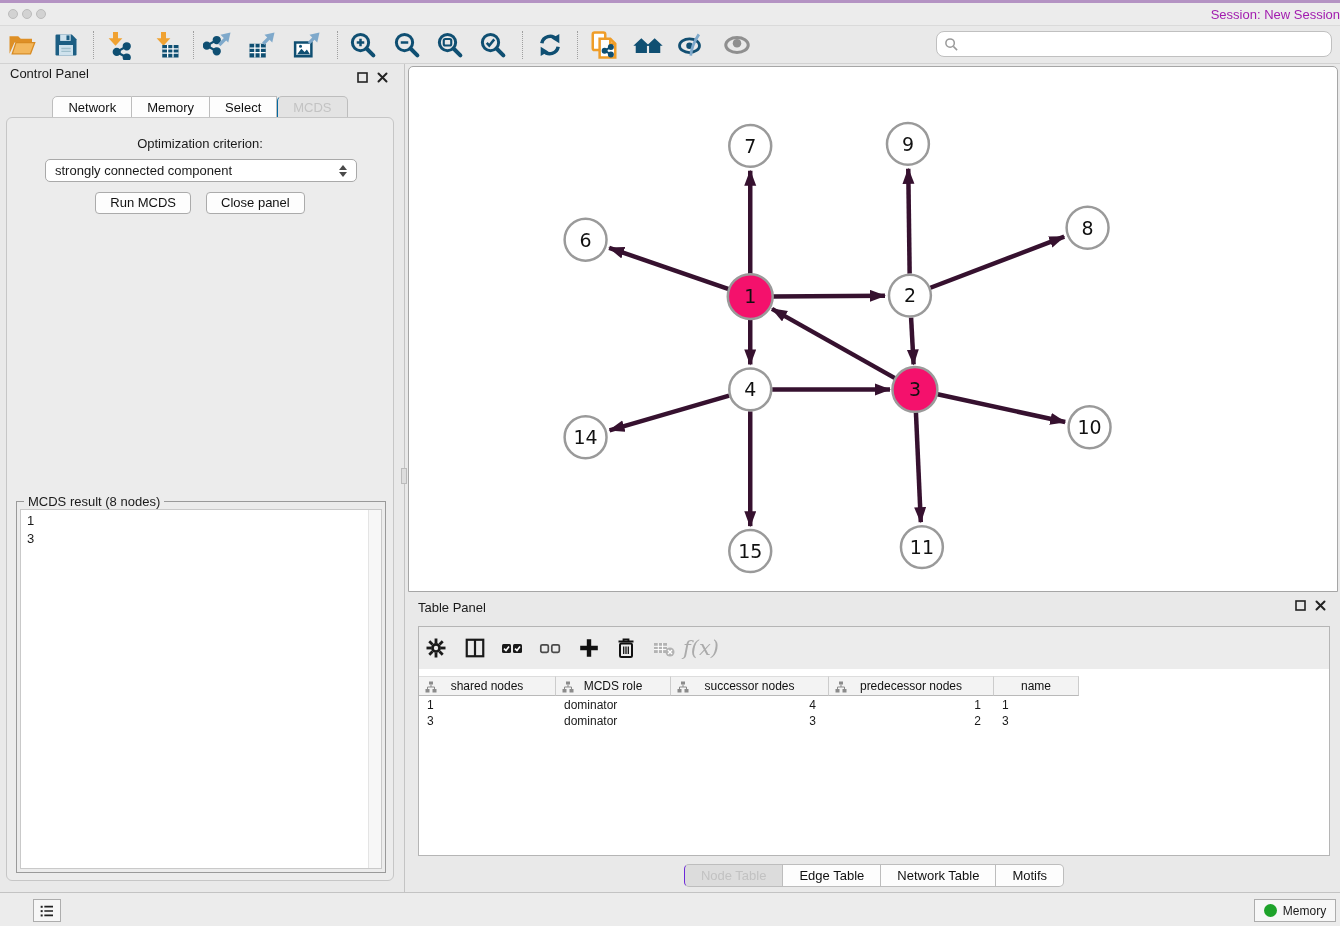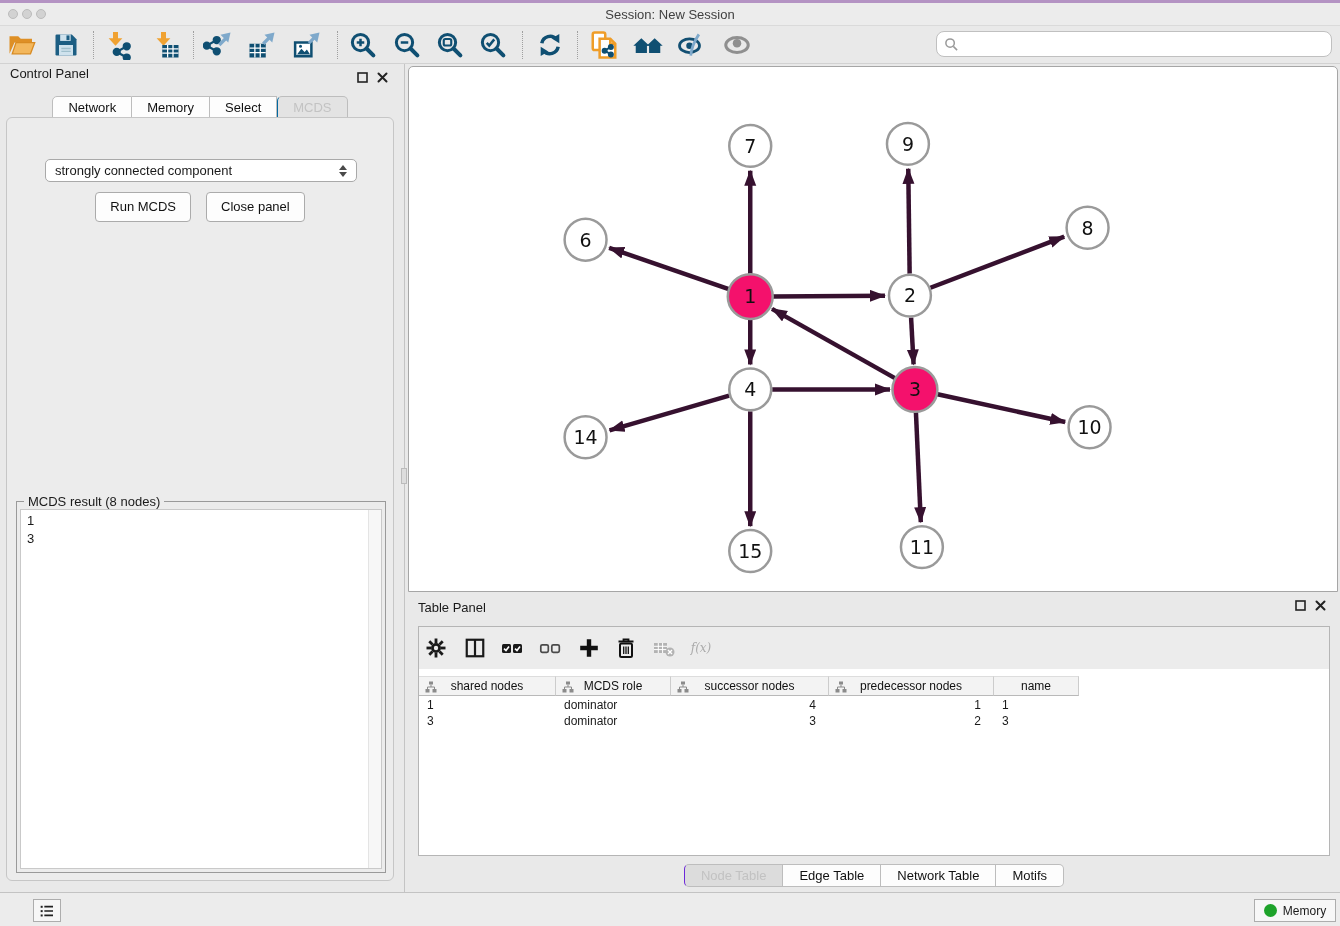--- a/index.html
+++ b/index.html
@@ -2,21 +2,21 @@
 <html><head>
 <meta charset="utf-8">
 <style>
 *{margin:0;padding:0;box-sizing:border-box}
 html,body{width:1340px;height:926px;overflow:hidden;background:#E9E9E9;
   font-family:"Liberation Sans","DejaVu Sans",sans-serif;position:relative;color:#1a1a1a}
 
 #topstrip{position:absolute;left:0;top:0;width:1340px;height:3px;background:#B493C3}
 #titlebar{position:absolute;left:0;top:3px;width:1340px;height:23px;background:#ECECEC;border-bottom:1px solid #DADADA}
 .tl-dot{position:absolute;top:6px;width:10px;height:10px;border-radius:50%;background:#D2D2D2;border:1px solid #BCBCBC}
-#title-text{position:absolute;left:0;top:4px;width:100%;text-align:center;font-size:13px;color:#404040}
+#title-text{position:absolute;left:0;top:4px;width:100%;text-align:right;font-size:13px;color:#a21caf}
 
 #toolbar{position:absolute;left:0;top:26px;width:1340px;height:38px;background:#E9E9E9;border-bottom:1px solid #D2D2D2}
 .tbtn{position:absolute;top:3px;width:32px;height:32px;display:flex;align-items:center;justify-content:center;cursor:pointer}
 .tsep{position:absolute;top:5px;height:28px;width:0;border-left:1px dotted #9F9F9F}
 #search-box{position:absolute;left:936px;top:5px;width:396px;height:26px;background:#fff;border:1px solid #C0C0C0;border-radius:8px;display:flex;align-items:center;padding-left:7px}
 #search-box input{border:none;outline:none;flex:1;height:22px;font-size:13px;background:transparent;font-family:inherit}
 
 #control-panel{position:absolute;left:0;top:64px;width:400px;height:828px}
 .panel-title{font-size:13px;color:#1a1a1a}
 #cp-title{position:absolute;left:10px;top:2px}
@@ -27,21 +27,21 @@
 .cptab:first-child{border-left:1px solid #BDBDBD;border-top-left-radius:5px}
 .cptab.active{background:#E3E3E3;color:#C3C3C3;border-left:1px solid #0369a1;border-top-right-radius:5px;border-top-left-radius:5px}
 #cp-content{position:absolute;left:6px;top:53px;width:388px;height:764px;background:#ECECEC;border:1px solid #C6C6C6;border-radius:6px}
 #opt-label{position:absolute;left:0;top:18px;width:100%;text-align:center;font-size:13px}
 #opt-select{position:absolute;left:38px;top:41px;width:312px;height:23px;background:#fff;border:1px solid #A9A9A9;border-radius:5px;font-size:13px;display:flex;align-items:center;padding:0 9px;cursor:pointer}
 .chev{margin-left:auto;display:flex;flex-direction:column;gap:2px;align-items:center}
 .chev i{width:0;height:0;border-left:4px solid transparent;border-right:4px solid transparent;display:block}
 .chev .up{border-bottom:5px solid #4a4a4a}
 .chev .down{border-top:5px solid #4a4a4a}
 #cp-buttons{position:absolute;left:0;top:74px;width:100%;display:flex;justify-content:center;gap:15px}
-.btn{height:30px;padding:0 14px;background:#FDFDFD;border:1px solid #ABABAB;border-radius:4px;font-size:13px;line-height:20px;color:#111;cursor:pointer}
+.btn{height:22px;padding:0 14px;background:#FDFDFD;border:1px solid #ABABAB;border-radius:4px;font-size:13px;line-height:20px;color:#111;cursor:pointer}
 #mcds-result{position:absolute;left:9px;top:383px;width:370px;height:372px;border:1px solid #9A9A9A}
 #mcds-legend{position:absolute;left:7px;top:-8px;background:#ECECEC;padding:0 4px;font-size:13px}
 #mcds-area{position:absolute;left:3px;top:7px;right:3px;bottom:3px;background:#fff;border:1px solid #C9C9C9}
 #mcds-text{font-size:13px;line-height:18px;padding:2px 6px;font-family:"Liberation Sans",sans-serif;white-space:pre}
 .vtrack{position:absolute;right:0;top:0;width:13px;bottom:0;background:#F7F7F7;border-left:1px solid #E4E4E4}
 
 #vsplit{position:absolute;left:400px;top:64px;width:8px;height:828px}
 #vsplit .line{position:absolute;left:4px;top:0;width:1px;height:100%;background:#C4C4C4}
 #vsplit .grip{position:absolute;left:1px;top:404px;width:6px;height:16px;background:#DDD;border:1px solid #BBB}
 #hgrip{position:absolute;left:862px;top:587px;width:9px;height:5px;background:#DDD;border:1px solid #BFBFBF}
@@ -56,21 +56,21 @@
 .tl.green{left:48px;background:radial-gradient(circle at 35% 30%,#7CD37E,#2FA33B);border:1px solid #2A9134}
 #net-canvas{position:absolute;left:0;top:22px;right:0;bottom:0;background:#fff}
 #graph{width:100%;height:100%}
 
 #table-panel{position:absolute;left:408px;top:592px;width:932px;height:300px}
 #tp-title{position:absolute;left:10px;top:8px}
 #tp-icons{right:14px}
 #tp-box{position:absolute;left:10px;top:34px;width:912px;height:230px;background:#fff;border:1px solid #B5B5B5}
 #tp-toolbar{position:absolute;left:0;top:0;width:100%;height:42px;background:#ECECEC}
 .tpbtn{position:absolute;top:6px;width:30px;height:30px;display:flex;align-items:center;justify-content:center;cursor:pointer}
-.fx{font-family:"DejaVu Serif",serif;font-style:italic;font-size:12px;color:#ABABAB}
+.fx{font-family:"DejaVu Serif",serif;font-style:italic;font-size:21px;color:#ABABAB}
 #tp-header{position:absolute;left:0;top:49px;height:20px;display:flex}
 .hcell{position:relative;background:#F3F3F3;border-right:1px solid #CCC;border-top:1px solid #DDD;border-bottom:1px solid #B9B9B9;font-size:12px;display:flex;align-items:center;justify-content:center;color:#111}
 .hcell svg{position:absolute;left:6px;top:4px}
 #tp-rows{position:absolute;left:0;top:69px;right:0;bottom:0;background:#fff}
 .trow{position:absolute;left:0;width:100%;height:16px;display:flex;cursor:default}
 .tcell{font-size:12px;display:flex;align-items:center;padding:0 8px;overflow:hidden}
 .al-r{justify-content:flex-end;padding-right:13px}
 #tp-tabs{position:absolute;left:0;top:272px;width:100%;display:flex;justify-content:center}
 .bttab{height:23px;line-height:22px;padding:0 16px;font-size:13px;background:#FDFDFD;border:1px solid #BDBDBD;border-left:none;color:#111;cursor:pointer}
 .bttab:first-child{border-left:1px solid #6d28d9;border-radius:5px 0 0 5px}
@@ -248,20 +248,21 @@
         <path d="M1.5 1.5l8 8M9.5 1.5l-8 8" stroke="#222" stroke-width="2" stroke-linecap="round"></path>
       </svg>
   </span>
   <div id="cp-tabs">
       <div class="cptab">Network</div>
       <div class="cptab">Memory</div>
       <div class="cptab">Select</div>
       <div class="cptab active">MCDS</div>
     </div>
   <div id="cp-content">
+    <div id="opt-label">Optimization criterion:</div>
     <div id="opt-select">
       <span>strongly connected component</span>
       <span class="chev">
           <i class="up"></i>
           <i class="down"></i>
         </span>
     </div>
     <div id="cp-buttons">
       <button class="btn">Run MCDS</button>
       <button class="btn">Close panel</button>

